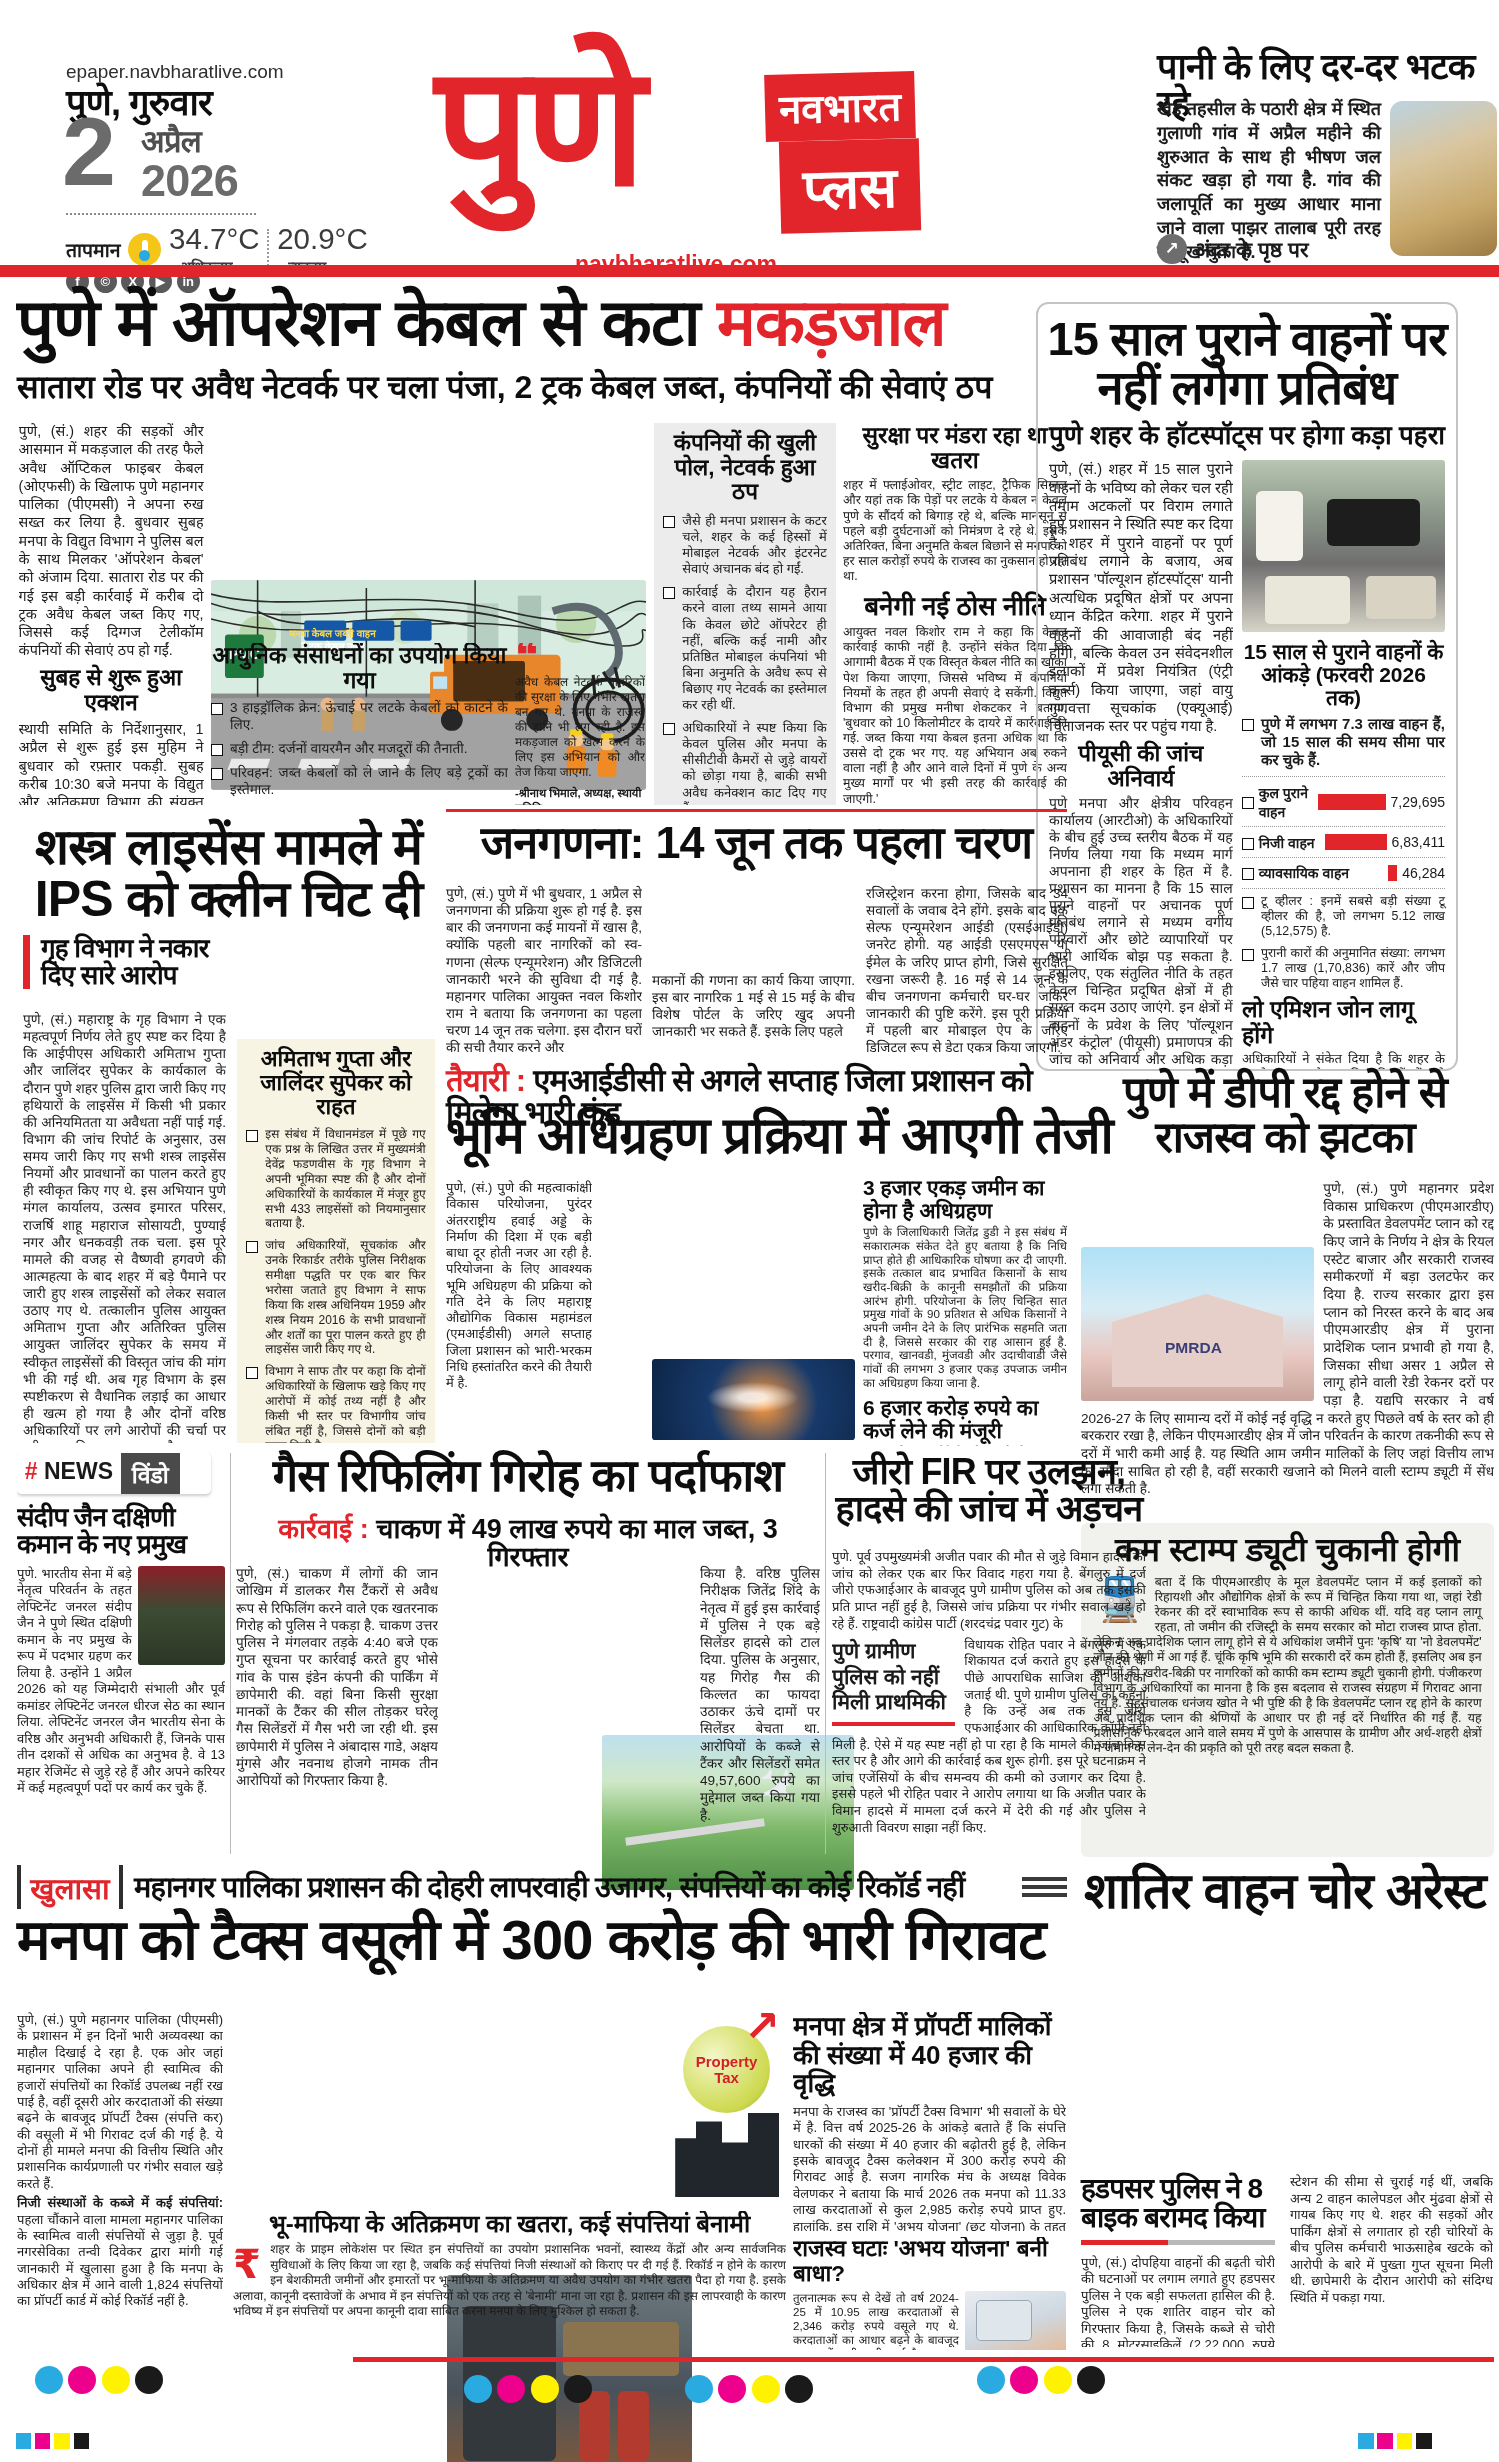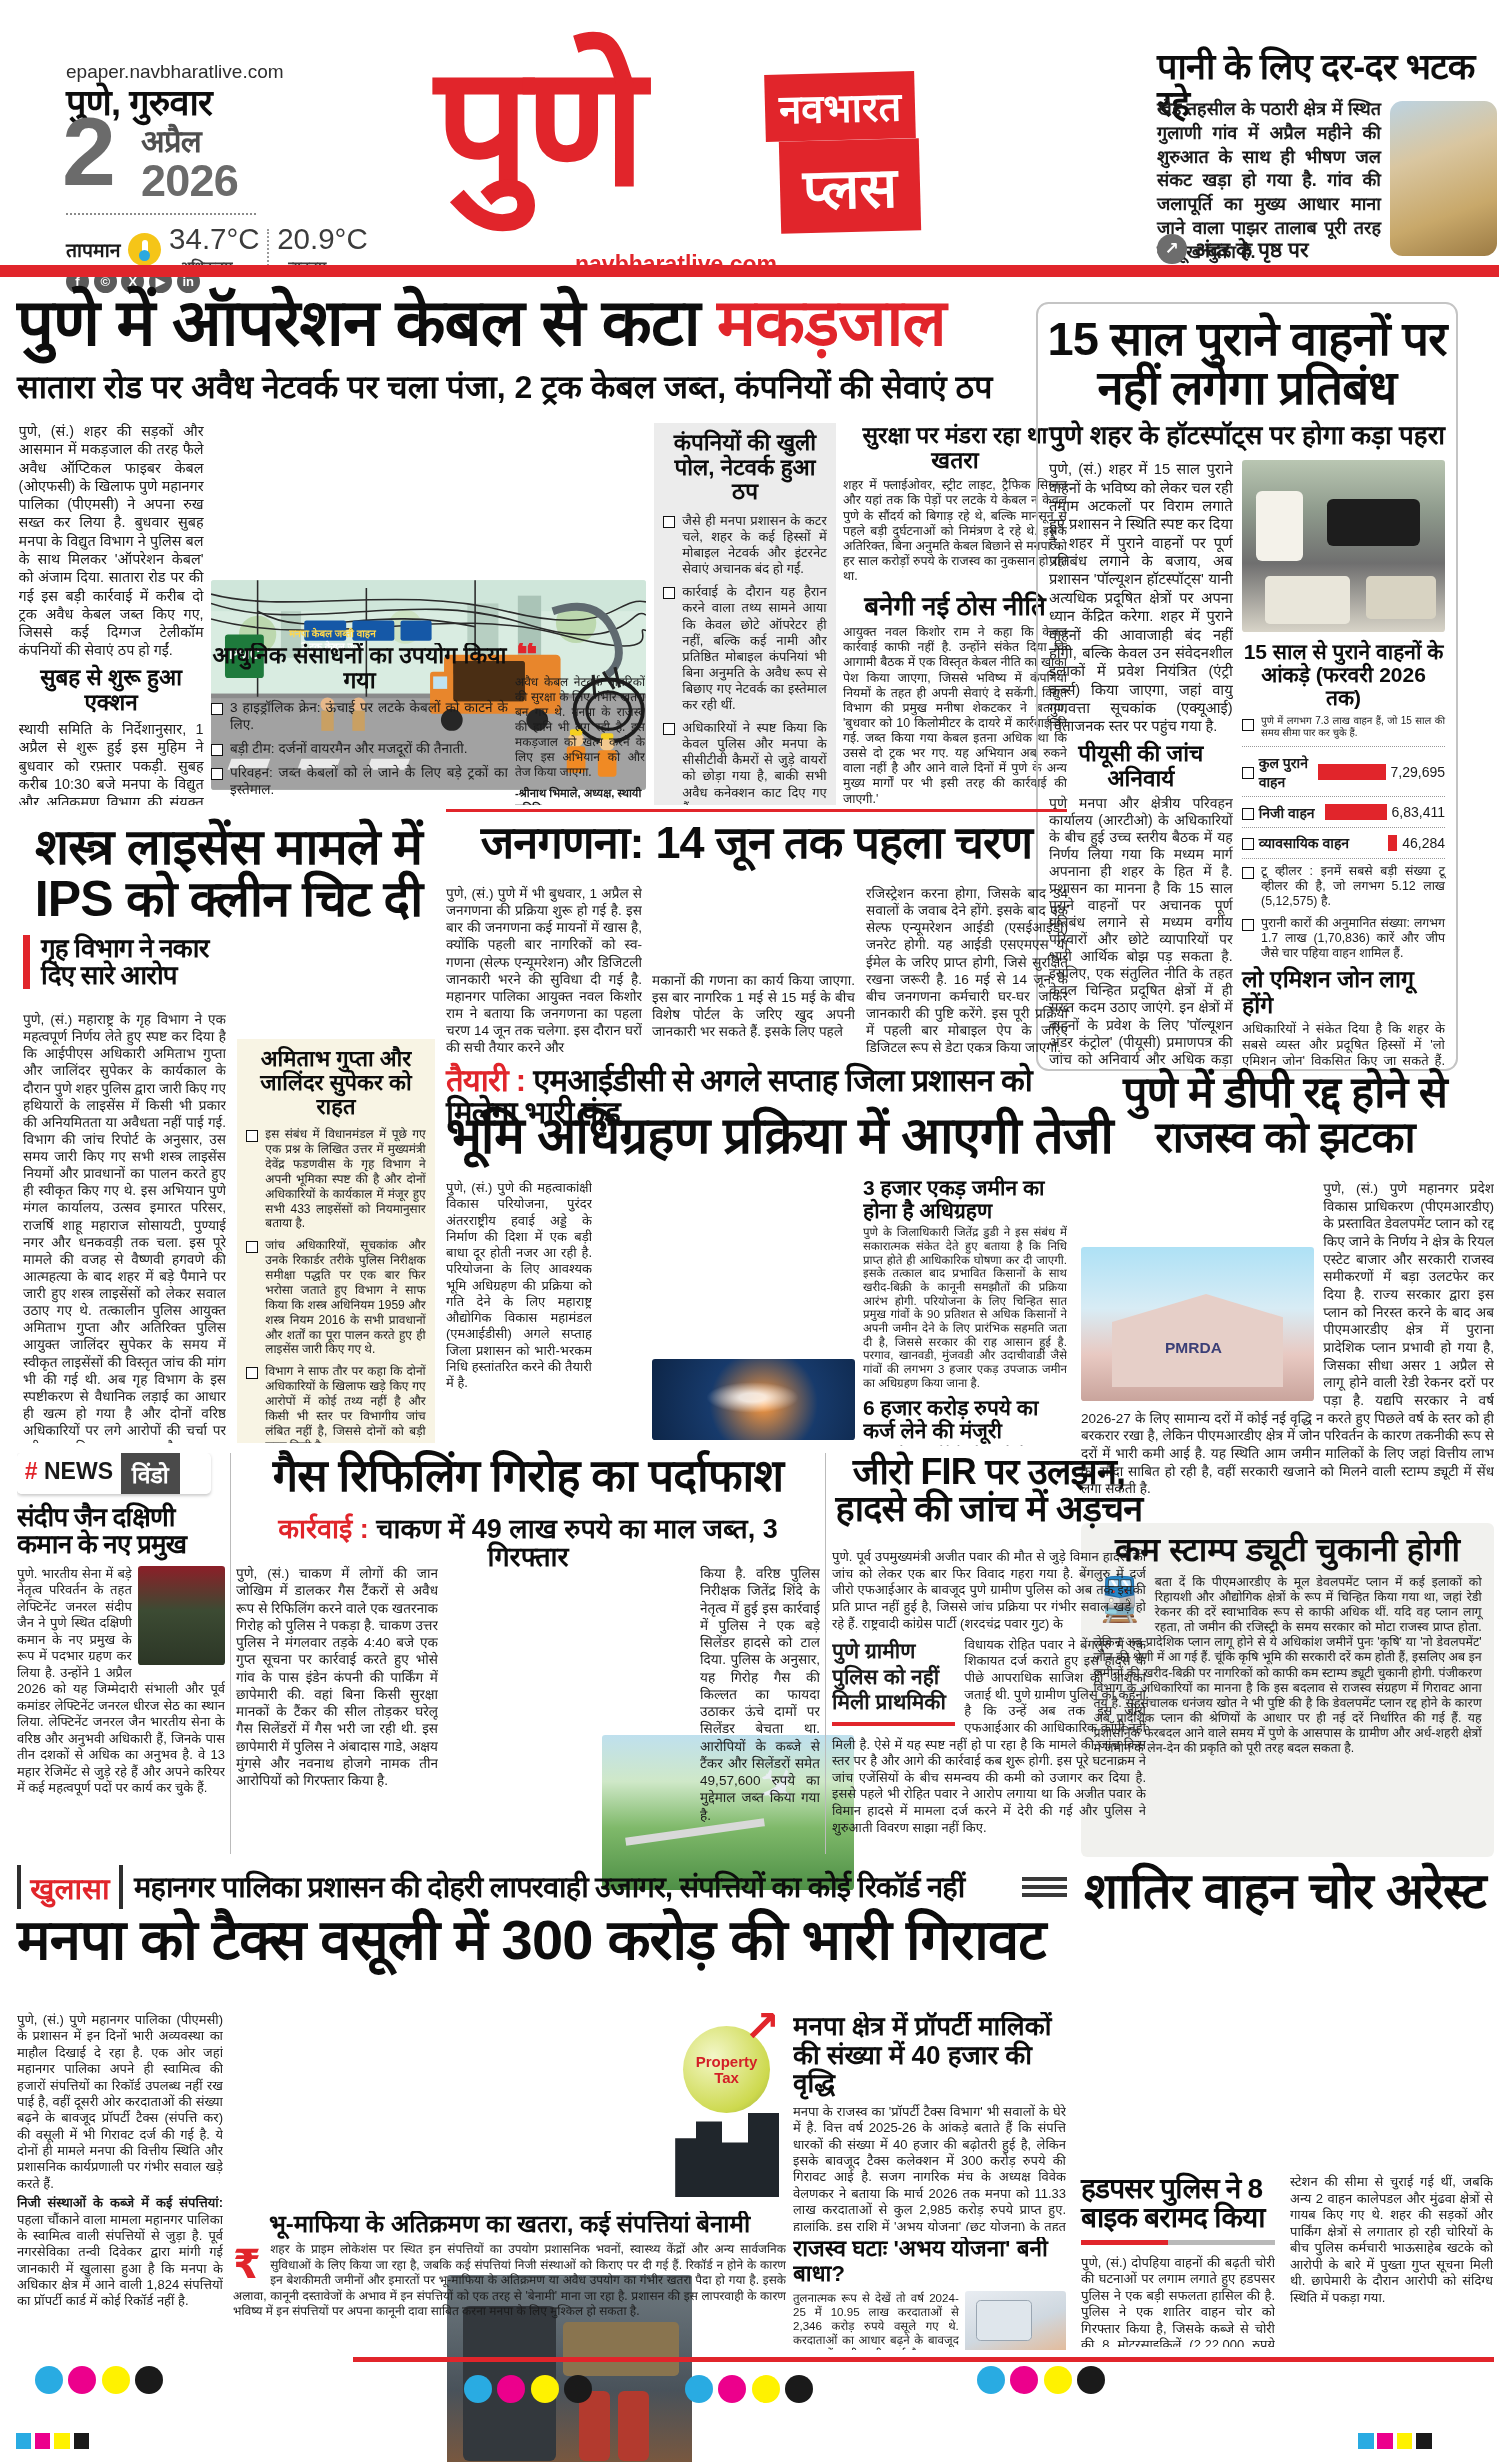--- a/index.html
+++ b/index.html
@@ -216,21 +216,21 @@
       <div style="width:203px;">
         <div class="ph" style="width:203px;height:172px;background:linear-gradient(180deg,#b9c6b2 0%,#8e9a8c 30%,#6f6f6f 60%,#d8d4c8 100%);">
           <span class="abs" style="left:14px;top:31px;width:47px;height:70px;background:#f4f2ea;border-radius:6.2px;"></span>
           <span class="abs" style="left:85px;top:39px;width:93px;height:47px;background:#1d1d1d;border-radius:6.2px;"></span>
           <span class="abs" style="left:23px;top:116px;width:85px;height:48px;background:#e9e6da;border-radius:4.7px;"></span>
           <span class="abs" style="left:124px;top:116px;width:70px;height:43px;background:#d8d3c2;border-radius:4.7px;"></span>
         </div>
         <div class="sec-t" style="font-size:21px;margin-top:7.8px;">15 साल से पुराने वाहनों के आंकड़े (फरवरी 2026 तक)</div>
         <div class="blt" style="margin-top:6.2px;">
             <span class="sq"></span>
-            <span class="bt" style="font-size:10px;line-height:1.2;">पुणे में लगभग 7.3 लाख वाहन हैं, जो 15 साल की समय सीमा पार कर चुके हैं.</span>
+            <span class="bt" style="font-size:15px;line-height:1.2;font-weight:bold;">पुणे में लगभग 7.3 लाख वाहन हैं, जो 15 साल की समय सीमा पार कर चुके हैं.</span>
           </div>
         <div class="dotsep"></div>
         <div style="display:flex;align-items:center;gap:4.7px;">
           <span class="sq"></span>
           <span style="font-size:14px;font-weight:700;flex:1;">कुल पुराने वाहन</span>
           <span class="statbar" style="width: 68px;"></span>
           <span style="font-size:14px;">7,29,695</span>
         </div>
         <div class="dotsep"></div>
         <div style="display:flex;align-items:center;gap:4.7px;">

